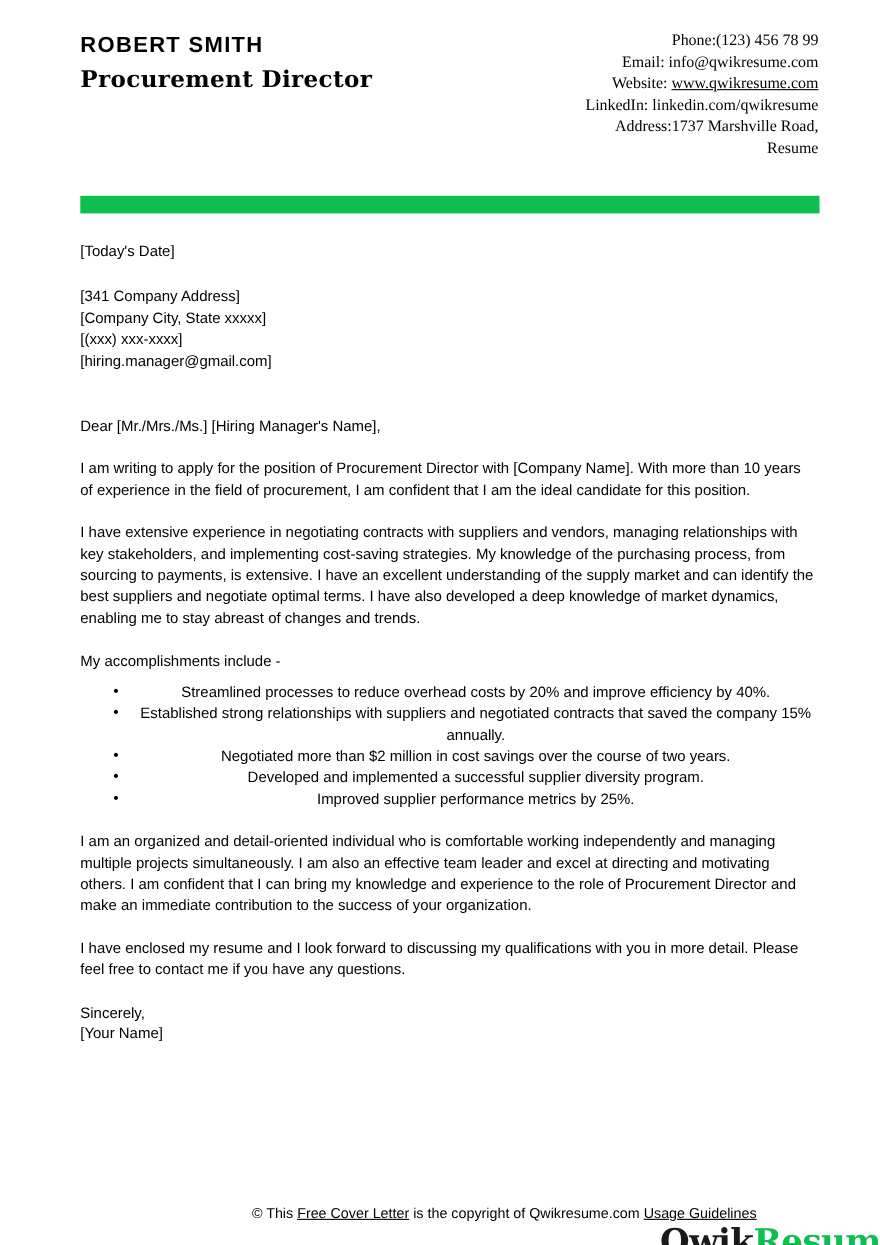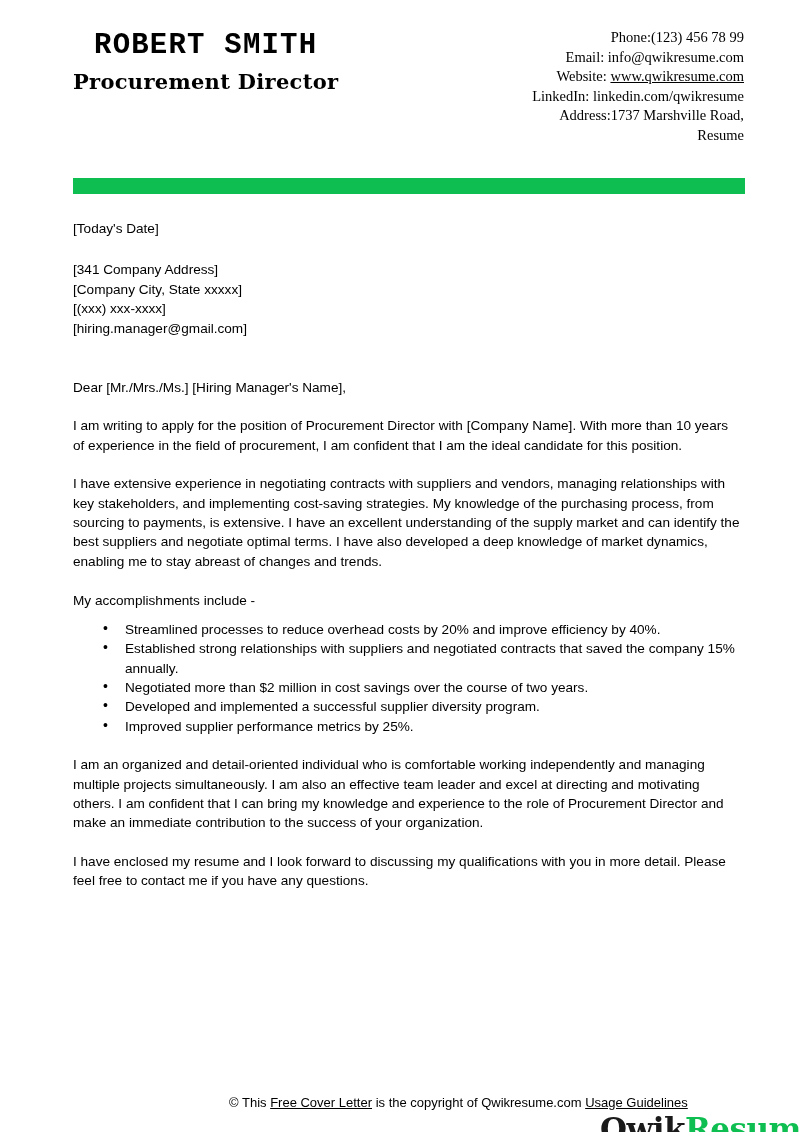--- a/index.html
+++ b/index.html
@@ -25,28 +25,27 @@
   .header {
     display: flex;
     justify-content: space-between;
     align-items: flex-start;
     padding: 26px 56px 0 73px;
   }
   .identity {
     padding-top: 4px;
   }
   .identity .name {
-    font-family: Liberation Mono, monospace;
+    font-family: Liberation Sans, sans-serif;
     font-weight: bold;
-    font-size: 29px;
+    font-size: 20px;
     letter-spacing: 1.2px;
     line-height: 1.1;
     margin: 0;
     white-space: nowrap;
-    text-align: center;
   }
   .identity .job-title {
     font-family: "DejaVu Serif", serif;
     font-weight: bold;
     font-size: 21px;
     letter-spacing: 0.3px;
     margin: 8px 0 0 0;
     line-height: 1.1;
   }
   .contact {
@@ -104,20 +103,21 @@
   ul.bullets {
     margin: 9px 0 0 0;
     padding-left: 52px;
     list-style: none;
   }
   ul.bullets li {
     position: relative;
     margin-bottom: 0px;
     padding-left: 0;
     line-height: 19.4px;
+    text-align: center;
   }
   ul.bullets li::before {
     content: "\2022";
     position: absolute;
     left: -22px;
     top: -1px;
     font-size: 14px;
   }
   .signoff {
     margin-top: 20px;
@@ -210,20 +210,24 @@
       <li>Established strong relationships with suppliers and negotiated contracts that saved the company 15% annually.</li>
       <li>Negotiated more than $2 million in cost savings over the course of two years.</li>
       <li>Developed and implemented a successful supplier diversity program.</li>
       <li>Improved supplier performance metrics by 25%.</li>
     </ul>
 
     <div class="para">I am an organized and detail-oriented individual who is comfortable working independently and managing multiple projects simultaneously. I am also an effective team leader and excel at directing and motivating others. I am confident that I can bring my knowledge and experience to the role of Procurement Director and make an immediate contribution to the success of your organization.</div>
 
     <div class="para">I have enclosed my resume and I look forward to discussing my qualifications with you in more detail. Please feel free to contact me if you have any questions.</div>
 
+    <div class="signoff">
+      <div>Sincerely,</div>
+      <div>[Your Name]</div>
+    </div>
   </div>
 
   <div class="footer">
     <div class="footer-text"><span>© This </span><span class="flink">Free Cover Letter</span><span> is the copyright of Qwikresume.com </span><span class="flink">Usage Guidelines</span></div>
     <div class="logo"><span class="qwik">Qwik</span><span class="resume" style="color: rgb(14, 190, 80);">Resume</span></div>
   </div>
 
 </div>
 
 </body></html>

